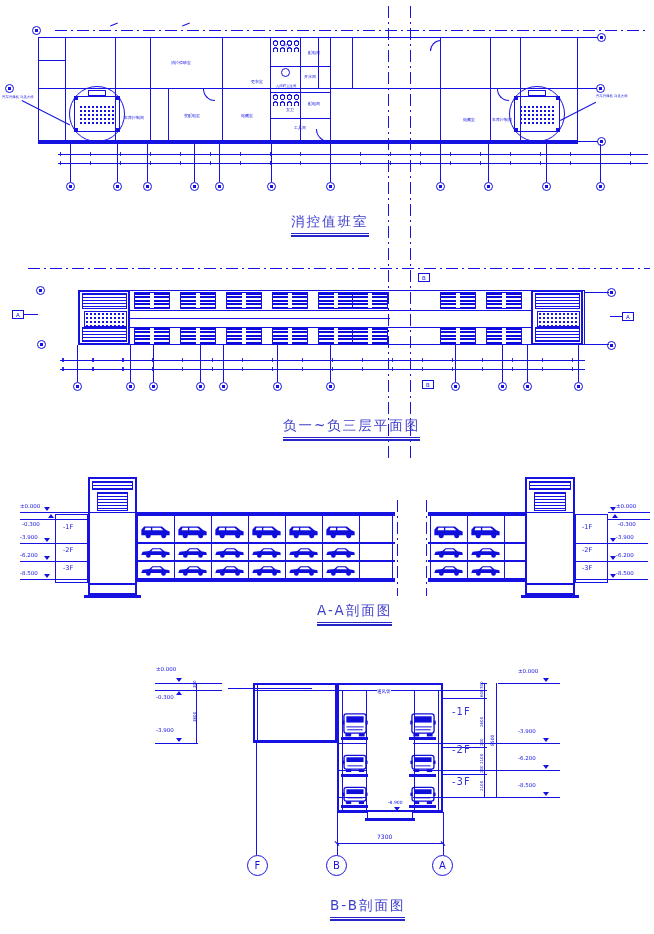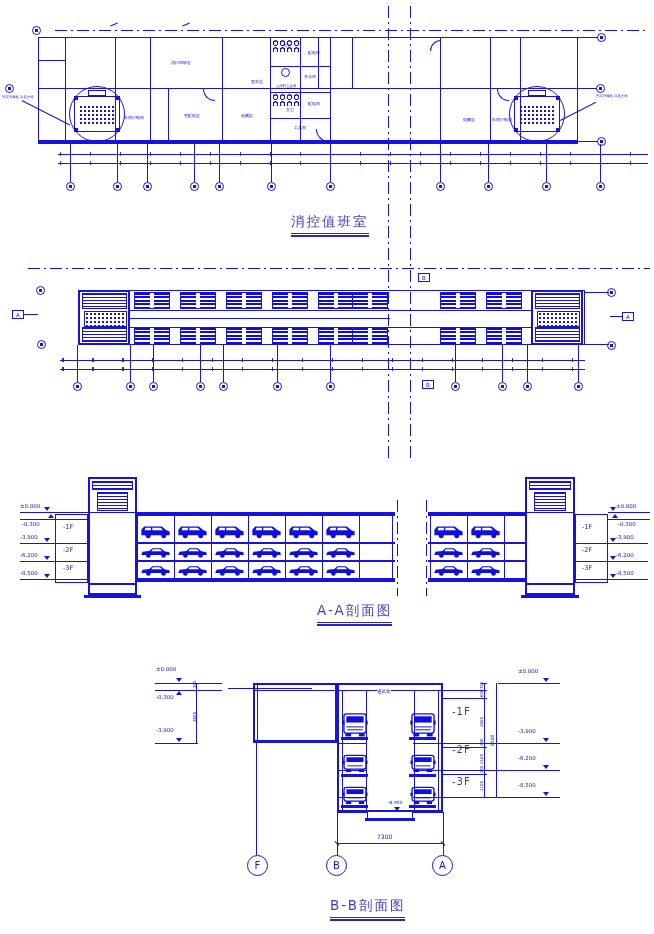--- a/index.html
+++ b/index.html
@@ -196,20 +196,21 @@
   <div class="hl" style="left:60px;top:360px;width:525px"></div>
   <div class="ticks" style="left:62px;top:358px;width:521px"></div>
   <div class="hl" style="left:60px;top:369px;width:525px"></div>
   <div class="ticks" style="left:62px;top:367px;width:521px"></div>
   <div class="gbubble" style="left:36px;top:286px"></div>
   <div class="gbubble" style="left:37px;top:340px"></div>
   <div class="gbubble" style="left:607px;top:288px"></div>
   <div class="gbubble" style="left:607px;top:341px"></div>
   <div class="hl" style="left:585px;top:292px;width:24px"></div>
   <div class="hl" style="left:585px;top:344px;width:24px"></div>
+  <div class="dtitle" style="left:283px;top:417px">负一~负三层平面图</div>
 
   <div class="hl" style="left:20px;top:512px;width:68px"></div>
   <div class="hl" style="left:20px;top:519px;width:68px"></div>
   <div class="etext" style="left:20px;top:503px">±0.000</div>
   <div class="tri" style="left:44px;top:507px"></div>
   <div class="etext" style="left:22px;top:521px">-0.300</div>
   <div class="triu" style="left:48px;top:514px"></div>
   <div class="hl" style="left:20px;top:543px;width:35px"></div>
   <div class="etext" style="left:20px;top:534px">-3.900</div>
   <div class="tri" style="left:44px;top:538px"></div>

